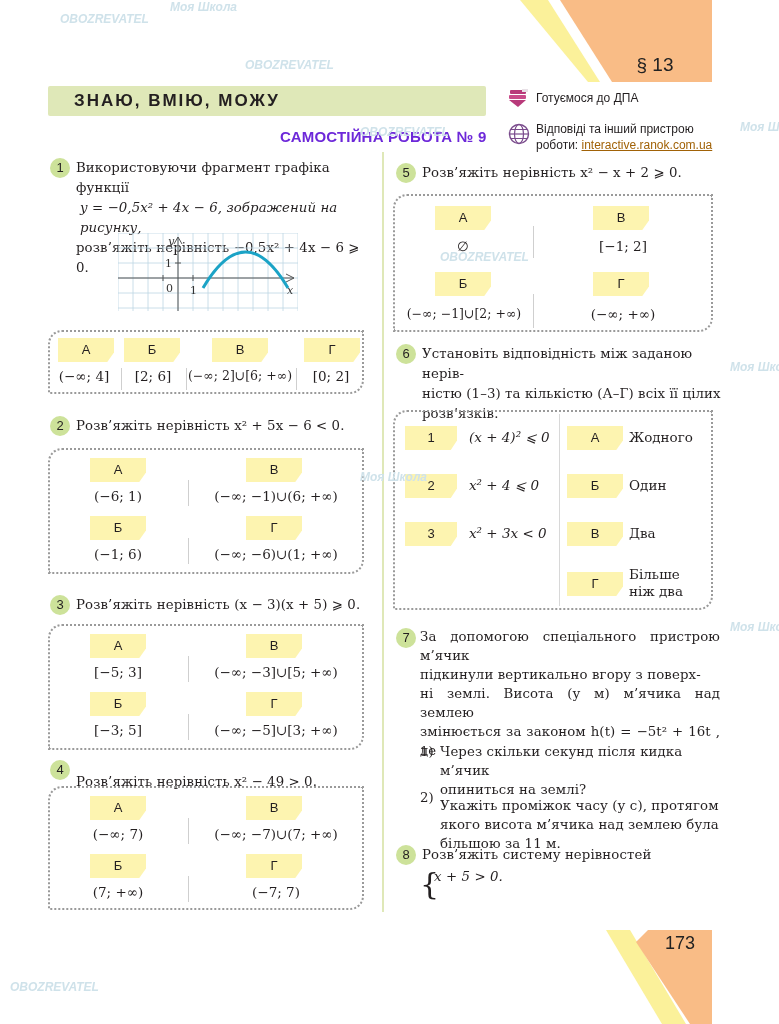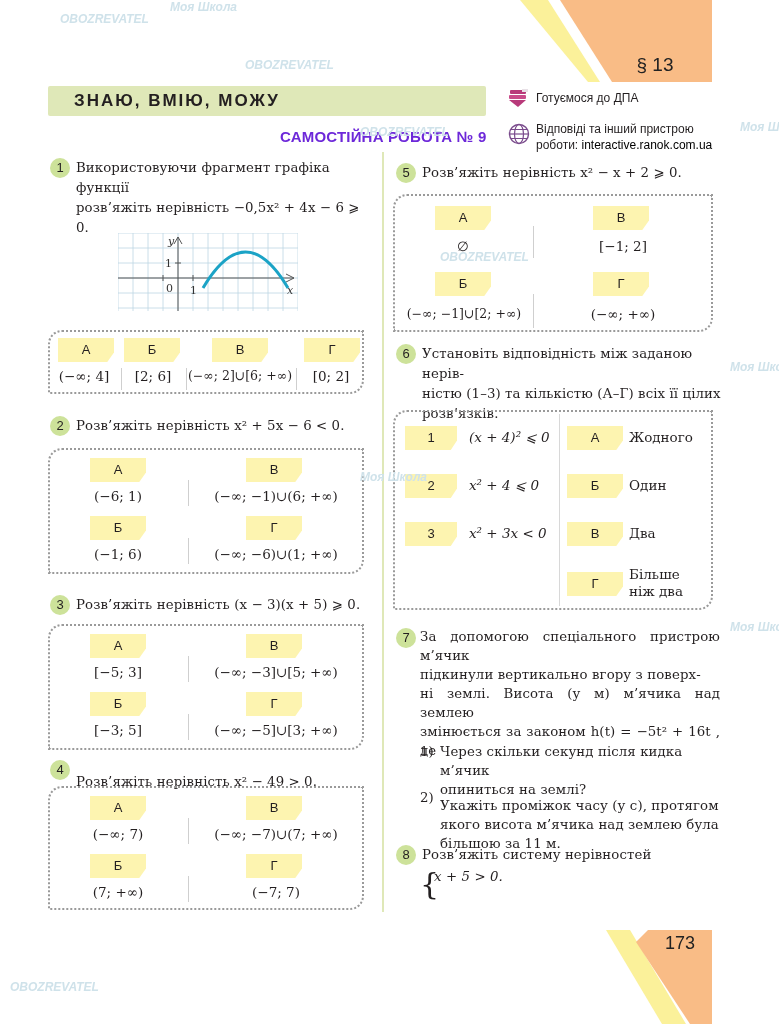--- a/index.html
+++ b/index.html
@@ -13,21 +13,21 @@
   .section-no { position: absolute; left: 618px; top: 54px; width: 74px; text-align: center; font-size: 19px; color: #222; }
   .corner-bottom { position: absolute; left: 0; top: 928px; width: 779px; height: 96px; pointer-events: none; }
   .page-no { position: absolute; left: 650px; top: 933px; width: 60px; text-align: center; font-size: 18px; color: #222; }
 
   
   .banner { position: absolute; left: 48px; top: 86px; width: 438px; height: 30px; background: #dfe8b8; border-radius: 2px; }
   .banner-title { position: absolute; left: 26px; top: 5px; font-size: 17px; font-weight: bold; letter-spacing: 2px; color: #231f20; }
   .work-title { position: absolute; left: 280px; top: 128px; font-size: 15px; font-weight: bold; color: #6d28d9; letter-spacing: .2px; }
 
   .side-note { position: absolute; font-size: 12px; color: #231f20; line-height: 16px; }
-  .side-note .link { color: #000000; }
+  .side-note .link { color: #a16207; text-decoration: underline; }
 
   
   .divider { position: absolute; left: 382px; top: 152px; width: 2px; height: 760px; background: #dfe8b8; }
 
   
   .task { position: absolute; font-size: 13.5px; line-height: 20px; }
   .num { position: absolute; width: 20px; height: 20px; border-radius: 50%; background: #cde29a; color: #231f20; font-family: "Liberation Sans", sans-serif; font-size: 13px; text-align: center; line-height: 20px; }
   .task-text { font-family: "DejaVu Serif", serif; font-size: 13.3px; letter-spacing: .1px; }
 
   
@@ -83,20 +83,21 @@
   <div style="position:absolute; left:28px; top:16px; white-space:nowrap;">
     <span>роботи: </span><span class="link">interactive.ranok.com.ua</span>
   </div>
 </div>
 
 <div class="divider"></div>
 
 <div class="num" style="left:50px; top:158px;">1</div>
 <div class="task task-text" style="left:76px; top:158px; width:300px;">
   <div>Використовуючи фрагмент графіка функції</div>
+  <div style="padding-left:4px; font-style:italic;">y = −0,5x² + 4x − 6, зображений на рисунку,</div>
   <div>розв’яжіть нерівність  −0,5x² + 4x − 6 ⩾ 0.</div>
 </div>
 
 <svg class="graph" viewBox="0 0 180 78" width="180" height="78">
   <g stroke="#bcd6e3" stroke-width="0.8">
     <line x1="0" y1="0" x2="180" y2="0"></line>
       <line x1="0" y1="15" x2="180" y2="15"></line>
       <line x1="0" y1="30" x2="180" y2="30"></line>
     <line x1="0" y1="45" x2="180" y2="45"></line>
       <line x1="0" y1="60" x2="180" y2="60"></line>

